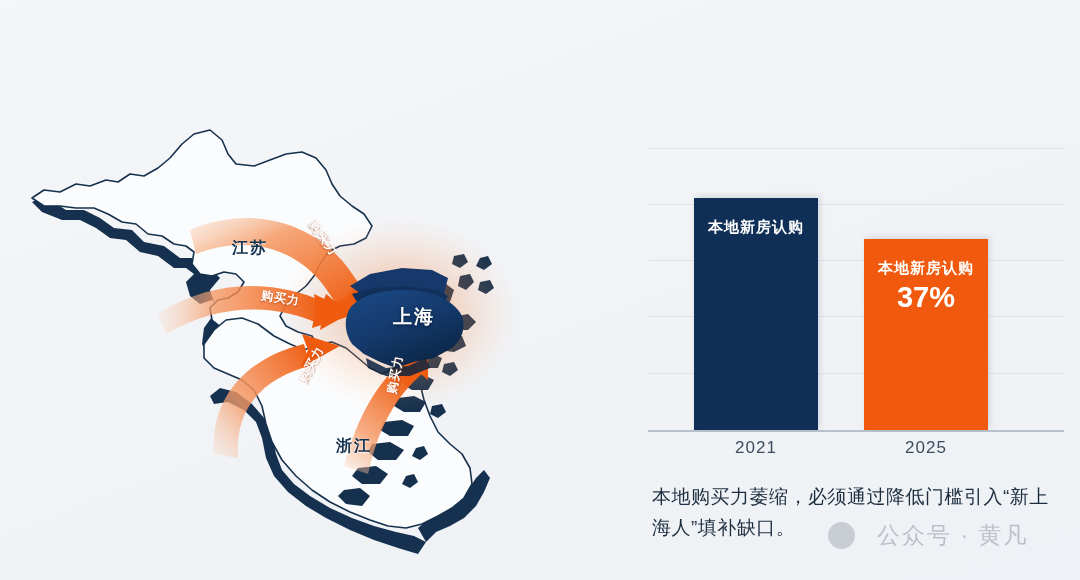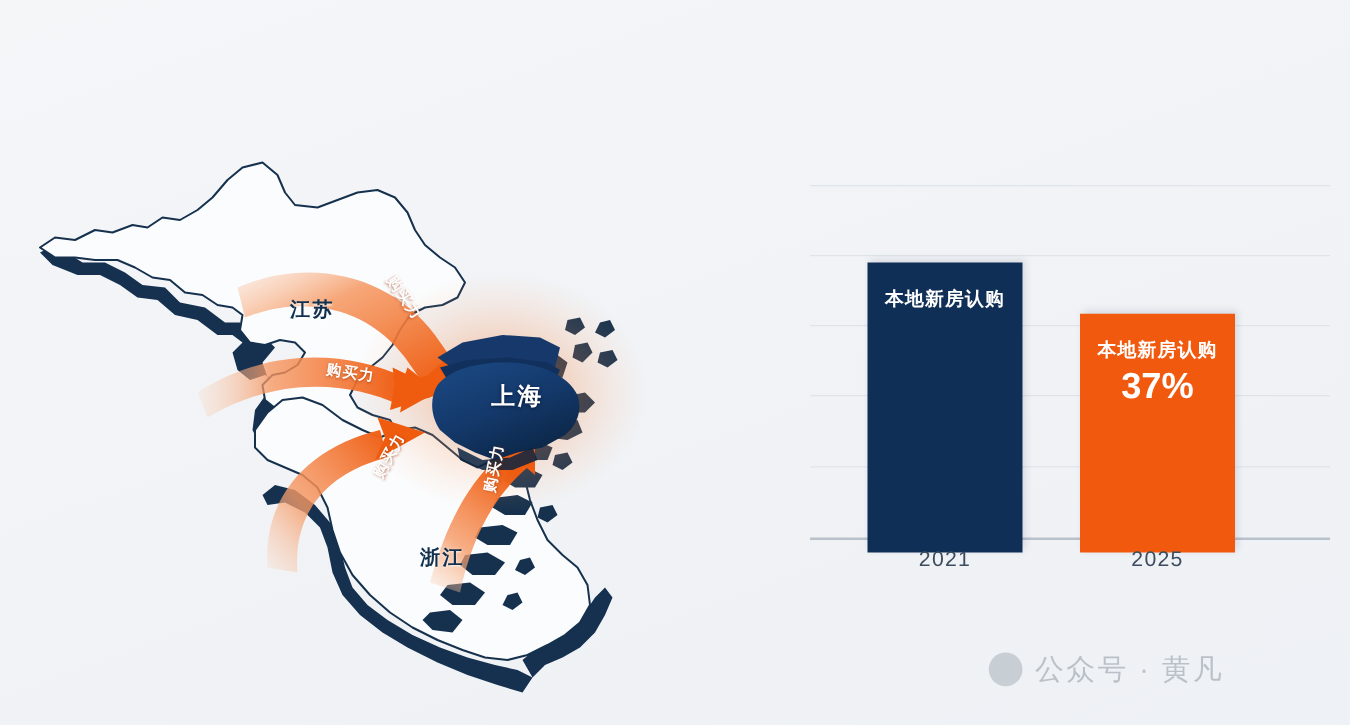--- a/index.html
+++ b/index.html
@@ -165,25 +165,25 @@
     width: 412px;
     color: #1d2d3e;
     font-size: 19px;
     line-height: 1.62;
     letter-spacing: 0.5px;
   }
 
   
   #watermark {
     position: absolute;
-    left: 791px;
+    left: 828px;
     top: 520px;
     display: flex;
     align-items: center;
-    gap: 10px;
+    gap: 22px;
     opacity: 0.45;
     pointer-events: none;
   }
   #wm-logo {
     width: 27px;
     height: 27px;
     border-radius: 50%;
     background: #9aa3ac;
     flex: none;
   }
@@ -399,33 +399,34 @@
   </div>
 
   <div id="chart-panel">
     <div class="gridline" style="top:2px"></div>
     <div class="gridline" style="top:58px"></div>
     <div class="gridline" style="top:114px"></div>
     <div class="gridline" style="top:170px"></div>
     <div class="gridline" style="top:227px"></div>
     <div id="axis-line"></div>
 
-    <div id="bars" style="position:absolute;left:0;top:12px;width:416px;height:284px">
+    <div id="bars" style="position:absolute;left:0;top:0;width:416px;height:284px">
       <div class="bar" id="bar-0" style="height: 232px; background: rgb(15, 47, 87);">
         <div class="bar-caption" id="cap-0">本地新房认购</div>
       </div>
       <div class="bar" id="bar-1" style="height: 191px; background: rgb(241, 90, 14);">
         <div class="bar-caption" id="cap-1">本地新房认购</div>
         <div class="bar-value" id="val-1">37%</div>
       </div>
     </div>
 
     <div class="tick-label" id="tick-0">2021</div>
     <div class="tick-label" id="tick-1">2025</div>
   </div>
 
+  <div id="caption">本地购买力萎缩，必须通过降低门槛引入“新上海人”填补缺口。</div>
 
   <div id="watermark">
     <div id="wm-logo"></div>
     <div id="wm-text">公众号 · 黄凡</div>
   </div>
 
 </div>
 
 </body></html>

